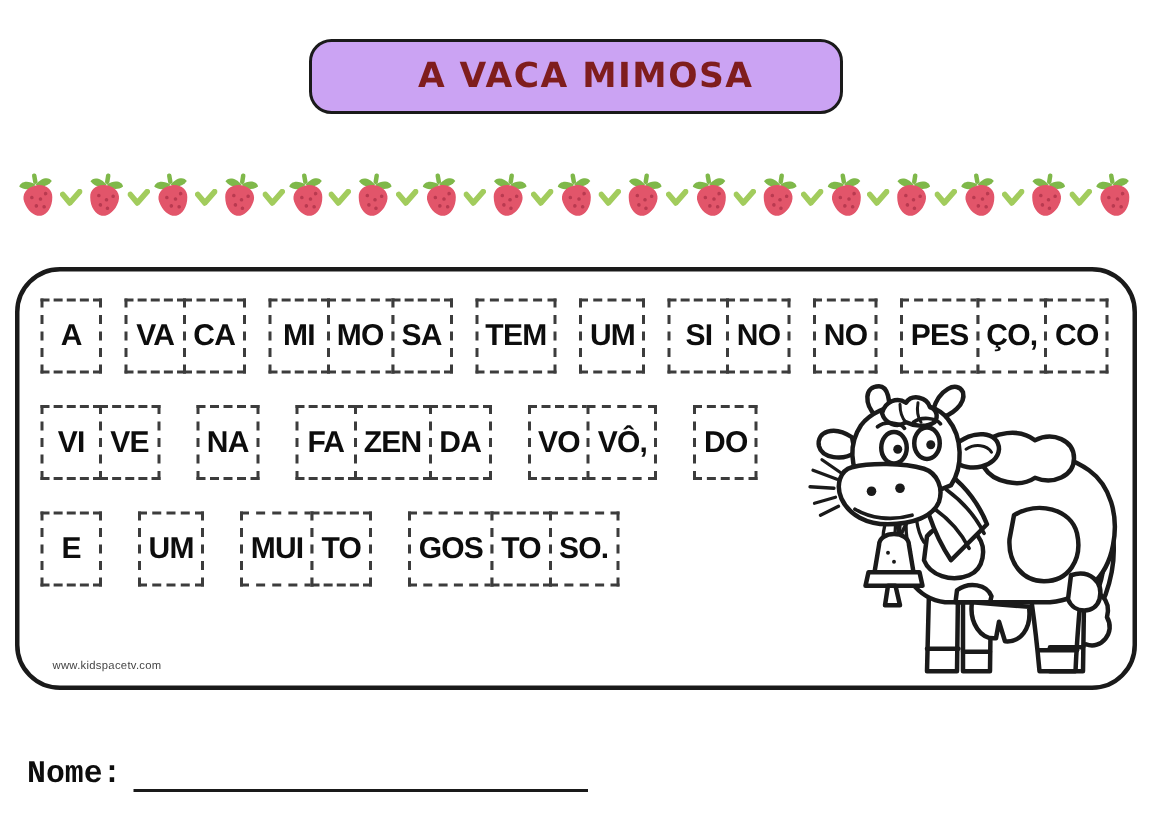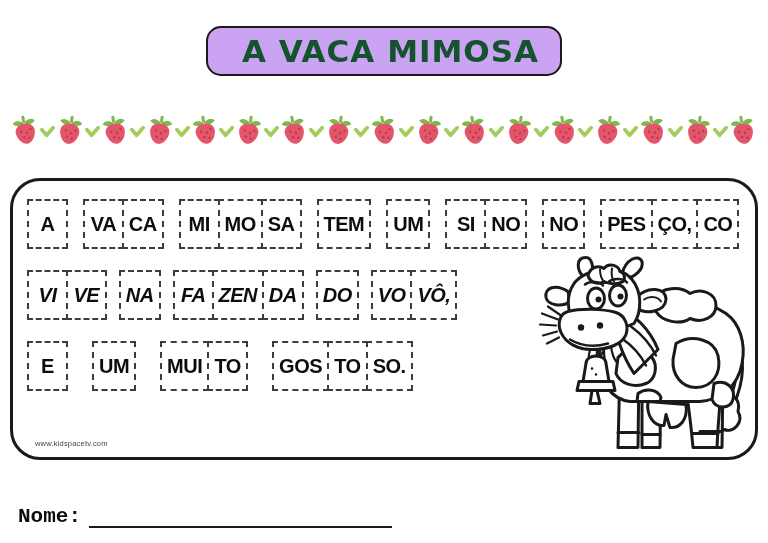--- a/index.html
+++ b/index.html
@@ -11,21 +11,21 @@
   }
 
   
   .banner {
     margin:26px auto 0 auto; width:356px; height:50px;
     background:var(--banner-fill,#cba3f3);
     border:2.5px solid #1a1a1a; border-radius:15px;
     display:flex; align-items:center; justify-content:center;
   }
   .banner h1 {
-    font-size:31px; font-weight:800; letter-spacing:1px; color:#14532d;
+    font-size:23px; font-weight:800; letter-spacing:1px; color:#7f1d1d;
     font-family:"DejaVu Sans", sans-serif;
     margin-left:13px;
   }
 
   
   .straw-row {
     margin-top:34px; height:40px; padding:0 12px;
     display:flex; align-items:center; justify-content:space-between;
   }
   .berry { width:26px; height:30px; flex:0 0 auto; }
@@ -33,21 +33,21 @@
   .berry.tilt-r { transform:rotate(9deg); }
   .vcheck { width:15px; height:12px; flex:0 0 auto; margin-top:4px; }
 
   
   .board {
     position:relative; margin:28px auto 0 auto; width:748px; height:282px;
     border:3px solid #1a1a1a; border-radius:30px; background:#fff;
   }
   .rows { padding:18px 0 0 14px; }
   .syl-row { display:flex; align-items:flex-start; margin-bottom:21px; }
-  .syl-row:nth-child(2) { gap:12px;font-style:italic; }
+  .syl-row:nth-child(2) { gap:24px; }
   .syl-row:nth-child(3) { gap:24px; }
   .syl-row:nth-child(1) { gap:15px; }
   .word { display:flex; }
   .cell {
     min-width:41px; height:50px; padding:0 5px;
     display:flex; align-items:center; justify-content:center;
     border:2.2px dashed #3c3c3c;
     font-size:20px; font-weight:700; letter-spacing:-0.5px;
     color:#0d0d0d; background:#fff;
     font-family:"Liberation Sans", sans-serif; white-space:nowrap;
@@ -395,25 +395,25 @@
           </div>
           <div class="word">
             <div class="cell">NA</div>
           </div>
           <div class="word">
             <div class="cell">FA</div>
             <div class="cell">ZEN</div>
             <div class="cell">DA</div>
           </div>
           <div class="word">
-            <div class="cell">DO</div>
-          </div>
-          <div class="word">
             <div class="cell">VO</div>
             <div class="cell">VÔ,</div>
+          </div>
+          <div class="word">
+            <div class="cell">DO</div>
           </div>
         </div>
         <div class="syl-row">
           <div class="word">
             <div class="cell">E</div>
           </div>
           <div class="word">
             <div class="cell">UM</div>
           </div>
           <div class="word">

